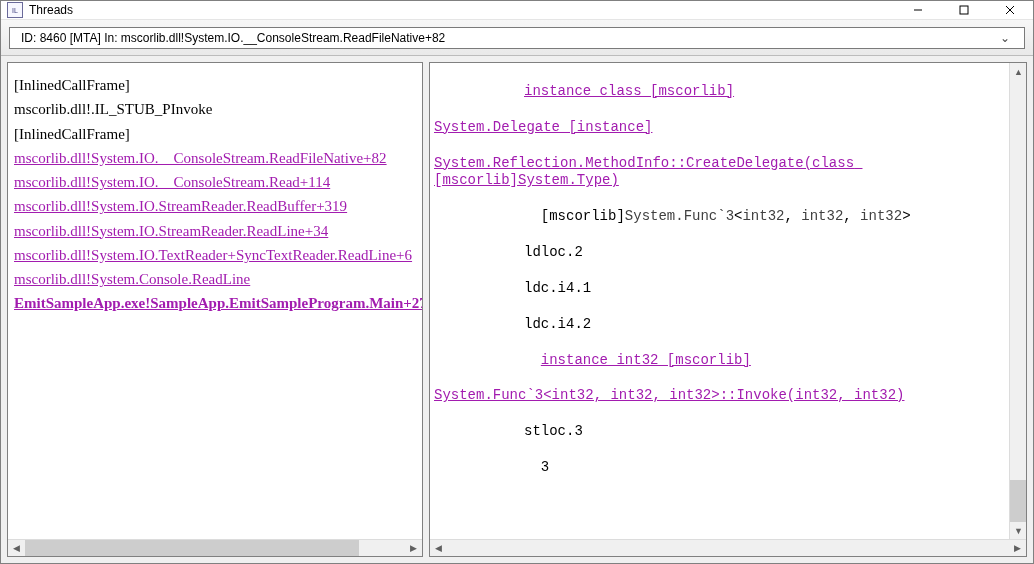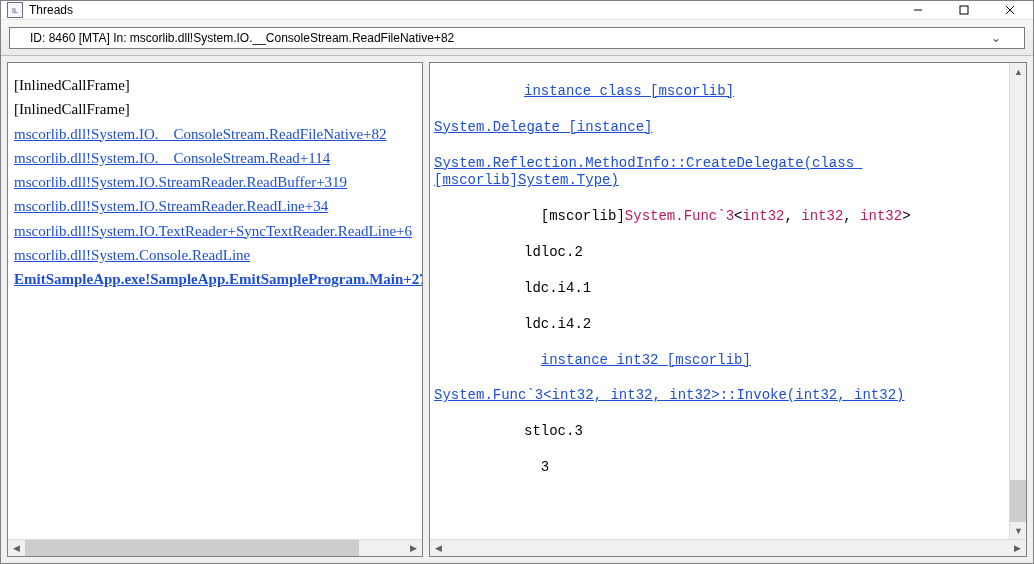--- a/index.html
+++ b/index.html
@@ -47,21 +47,21 @@
   border-bottom: 1px solid #bcbcbc;
   display: flex; align-items: center;
   padding: 4px 8px;
 }
 .combo {
   flex: 1;
   height: 22px;
   background: #fff;
   border: 1px solid #7a7a7a;
   display: flex; align-items: center;
-  padding: 0 20px;
+  padding: 0 11px;
   font-size: 12px;
   position: relative;
 }
 .combo .arrow {
   width: 16px; text-align: center;
   color:#4a4a4a;
 }
 .workarea {
   flex: 1;
   display: flex;
@@ -111,25 +111,25 @@
   background:#f0f0f0; border-left:1px solid #dcdcdc;
 }
 .vscroll .btn {
   position:absolute; left:0; width:17px; height:17px;
   display:flex;align-items:center;justify-content:center;
   color:#606060;font-size:9px;
 }
 .vscroll .btn.up { top:0; }
 .vscroll .btn.dn { bottom:0; }
 .vscroll .thumb-r { position:absolute; left:0; right:0; bottom:17px; height:42px; background:#cdcdcd; }
-.link { color:#1d4ed8; text-decoration: underline; cursor:pointer;margin-top:8px; }
+.link { color:#a21caf; text-decoration: underline; cursor:pointer;margin-top:8px; }
 .stack-entry { margin: 4px 0; }
 .stack-entry.current .link { font-weight: bold; }
 
-.typecolor { color:#be185d; }
+.typecolor { color:#404040; }
 
 .il-line { padding-left: 90px; text-indent: -90px; }
 .il-flush { padding-left: 0; text-indent: 0; }
 </style>
 </head>
 <body>
 
 <div class="titlebar">
   <span class="icon">IL</span>
   <span class="title">Threads</span>
@@ -158,20 +158,21 @@
     <span class="spacer" style="flex:1"></span>
     <span class="arrow">⌄</span>
   </div>
 </div>
 
 <div class="workarea">
 
   <div class="pane left">
     <div class="pane-content" id="stack-list">
         <div class="stack-entry">[InlinedCallFrame]</div>
+        <div class="stack-entry">mscorlib.dll!.IL_STUB_PInvoke</div>
         <div class="stack-entry">[InlinedCallFrame]</div>
         <div class="stack-entry"><span class="link">mscorlib.dll!System.IO.__ConsoleStream.ReadFileNative+82</span></div>
         <div class="stack-entry"><span class="link">mscorlib.dll!System.IO.__ConsoleStream.Read+114</span></div>
         <div class="stack-entry"><span class="link">mscorlib.dll!System.IO.StreamReader.ReadBuffer+319</span></div>
         <div class="stack-entry"><span class="link">mscorlib.dll!System.IO.StreamReader.ReadLine+34</span></div>
         <div class="stack-entry"><span class="link">mscorlib.dll!System.IO.TextReader+SyncTextReader.ReadLine+6</span></div>
         <div class="stack-entry"><span class="link">mscorlib.dll!System.Console.ReadLine</span></div>
         <div class="stack-entry current"><span class="link">EmitSampleApp.exe!SampleApp.EmitSampleProgram.Main+274</span></div>
       </div>
     <div class="hscroll">

